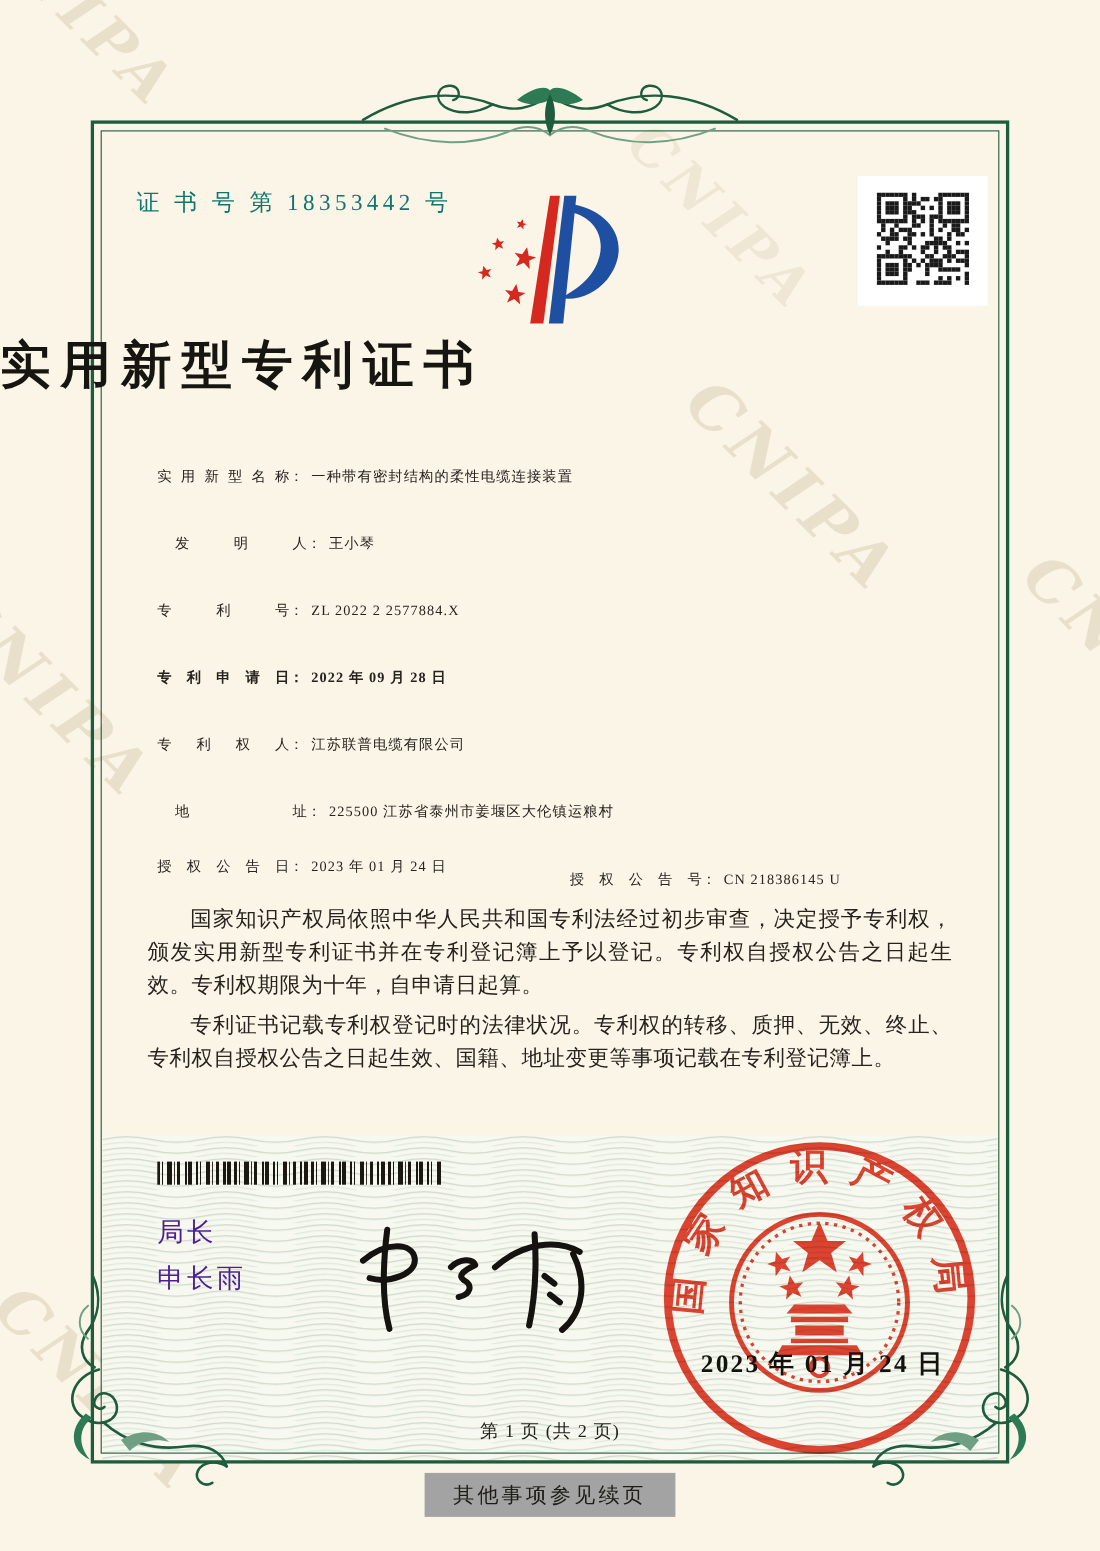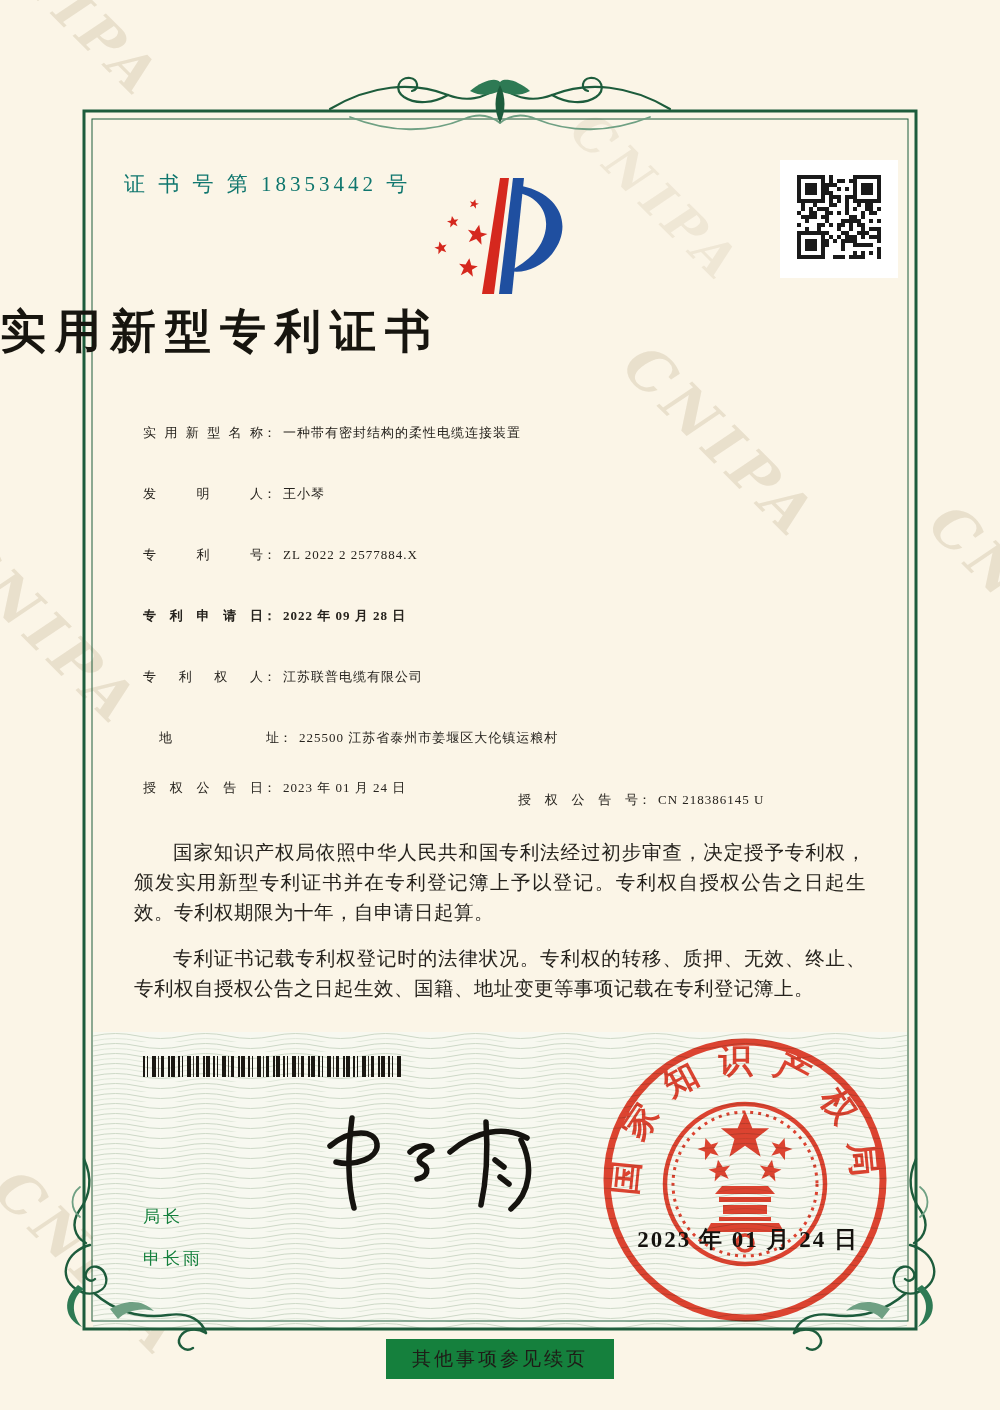--- a/index.html
+++ b/index.html
@@ -10,37 +10,37 @@
       color:rgba(193,174,143,.30);letter-spacing:7px;transform:rotate(45deg);white-space:nowrap;pointer-events:none;}
   .certno{position:absolute;left:124px;top:170px;font-size:21px;letter-spacing:4px;color:#0f766e;}
   .title{position:absolute;left:0;top:301px;width:100%;text-align:left;font-size:46px;font-weight:700;
          letter-spacing:9px;margin:0;color:#17150f;}
   .row{position:absolute;left:143px;width:730px;font-size:13px;white-space:nowrap;}
   .flabel{display:inline-block;width:120px;text-align:justify;text-align-last:justify;}
   .colon{margin-right:7px;}
   .fvalue{letter-spacing:1px;}
   .grant2{position:absolute;left:375px;top:12px;}
   .paras{position:absolute;left:134px;top:822px;width:732px;}
-  .paras p{margin:16px 0 6px 0;font-size:19.5px;line-height:30px;text-align:justify;text-indent:2em;letter-spacing:.5px;}
+  .paras p{margin:0 0 6px 0;font-size:19.5px;line-height:30px;text-align:justify;text-indent:2em;letter-spacing:.5px;}
   .qrpatch{position:absolute;left:780px;top:160px;width:118px;height:118px;background:#ffffff;}
   .barcode{position:absolute;left:143px;top:1056px;width:258px;height:21px;background:
     repeating-linear-gradient(90deg,
       #1b1813 0 2px, rgba(0,0,0,0) 2px 4px,
       #1b1813 4px 5px, rgba(0,0,0,0) 5px 9px,
       #1b1813 9px 13px, rgba(0,0,0,0) 13px 15px,
       #343028 15px 16px, rgba(0,0,0,0) 16px 18px,
       #1b1813 18px 21px, rgba(0,0,0,0) 21px 25px,
       #1b1813 25px 27px, rgba(0,0,0,0) 27px 28px,
       #1b1813 28px 32px, rgba(0,0,0,0) 32px 35px);}
-  .sigblock{position:absolute;left:143px;top:1196px;font-family:"Liberation Sans","DejaVu Sans",sans-serif;
-            font-size:17px;line-height:42px;color:#15803d;letter-spacing:3px;}
+  .sigblock{position:absolute;left:143px;top:1100px;font-family:"Liberation Sans","DejaVu Sans",sans-serif;
+            font-size:24px;line-height:42px;color:#4c1d95;letter-spacing:3px;}
   .sealdate{position:absolute;left:622px;top:1224px;width:252px;text-align:center;font-size:23px;
             letter-spacing:2px;color:#14120e;font-weight:700;}
   .pageind{position:absolute;left:0;top:1290px;width:100%;text-align:center;font-size:16.5px;letter-spacing:1px;color:#23211c;}
-  .footnote{position:absolute;left:50%;top:1339px;transform:translateX(-50%);background:#15803d;
+  .footnote{position:absolute;left:50%;top:1339px;transform:translateX(-50%);background:#a3a3a3;
             padding:7px 26px;font-size:19px;letter-spacing:3px;color:#1e1c17;}
 </style>
 </head>
 <body>
 
 <div id="page">
 
   <div class="wm" style="left:-45px;top:-25px;font-size:54px;">CNIPA</div>
   <div class="wm" style="left:548px;top:168px;font-size:50px;color:rgba(193,174,143,.20);">CNIPA</div>
   <div class="wm" style="left:598px;top:408px;font-size:58px;">CNIPA</div>
@@ -335,21 +335,21 @@
       <rect x="60" y="80" width="4" height="4" fill="#1a1a1a"></rect>
       <rect x="64" y="80" width="4" height="4" fill="#1a1a1a"></rect>
       <rect x="80" y="80" width="4" height="4" fill="#1a1a1a"></rect>
     </svg>
 
   <h1 class="title">实用新型专利证书</h1>
 
   <div class="row" style="top:424px;">
     <span class="flabel">实用新型名称</span><span class="colon">：</span><span class="fvalue">一种带有密封结构的柔性电缆连接装置</span>
   </div>
-  <div class="row" style="top:485px;">
+  <div class="row" style="top:485px;margin-left:16px;">
     <span class="flabel">发明人</span><span class="colon">：</span><span class="fvalue">王小琴</span>
   </div>
   <div class="row" style="top:546px;">
     <span class="flabel">专利号</span><span class="colon">：</span><span class="fvalue">ZL 2022 2 2577884.X</span>
   </div>
   <div class="row" style="top:607px;font-weight:bold;">
     <span class="flabel">专利申请日</span><span class="colon">：</span><span class="fvalue">2022 年 09 月 28 日</span>
   </div>
   <div class="row" style="top:668px;">
     <span class="flabel">专利权人</span><span class="colon">：</span><span class="fvalue">江苏联普电缆有限公司</span>
@@ -412,16 +412,17 @@
       <rect x="118" y="161" width="52" height="5" stroke="none"></rect>
       <rect x="122" y="169" width="44" height="9" stroke="none"></rect>
       <rect x="118" y="181" width="52" height="4" stroke="none"></rect>
       <path d="M110,187 L178,187 L183,196 L105,196 Z" stroke="none"></path>
       <circle cx="144" cy="207" r="8" fill="none" stroke-width="3.5"></circle>
     </g>
   </svg>
 
   <div class="sealdate">2023 年 01 月 24 日</div>
 
+  <div class="pageind">第 1 页 (共 2 页)</div>
 
   <div class="footnote">其他事项参见续页</div>
 
 </div>
 
 </body></html>

